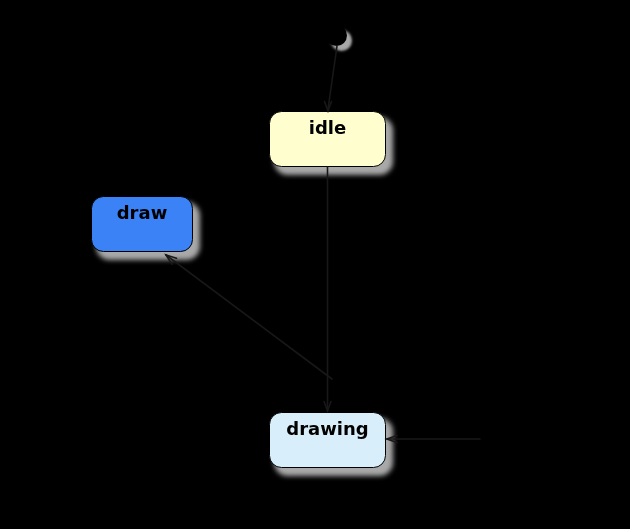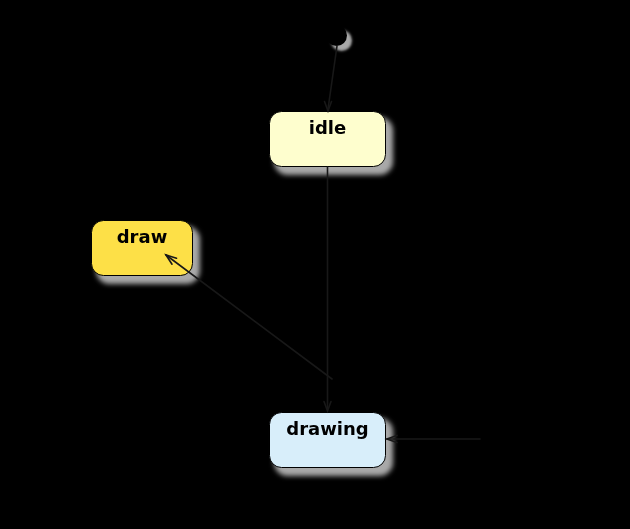--- a/index.html
+++ b/index.html
@@ -63,21 +63,21 @@
 <body>
 
 <div id="canvas" style="background-color: rgb(0, 0, 0);">
 
   <div class="initial-dot"></div>
 
   <div class="state" id="state-idle" style="background-color: rgb(254, 254, 206);">
     <span class="state-label">idle</span>
   </div>
 
-  <div class="state" id="state-draw" style="background-color: #fde047; margin-top: 24px;">
+  <div class="state" id="state-draw" style="background-color: #3b82f6;">
     <span class="state-label">draw</span>
   </div>
 
   <div class="state" id="state-drawing" style="background-color: rgb(216, 238, 250);">
     <span class="state-label">drawing</span>
   </div>
 
   <svg id="arrow-layer" viewBox="0 0 630 529" xmlns="http://www.w3.org/2000/svg">
     <g stroke="#181818" stroke-width="1.6" fill="none" stroke-linecap="round">
 

